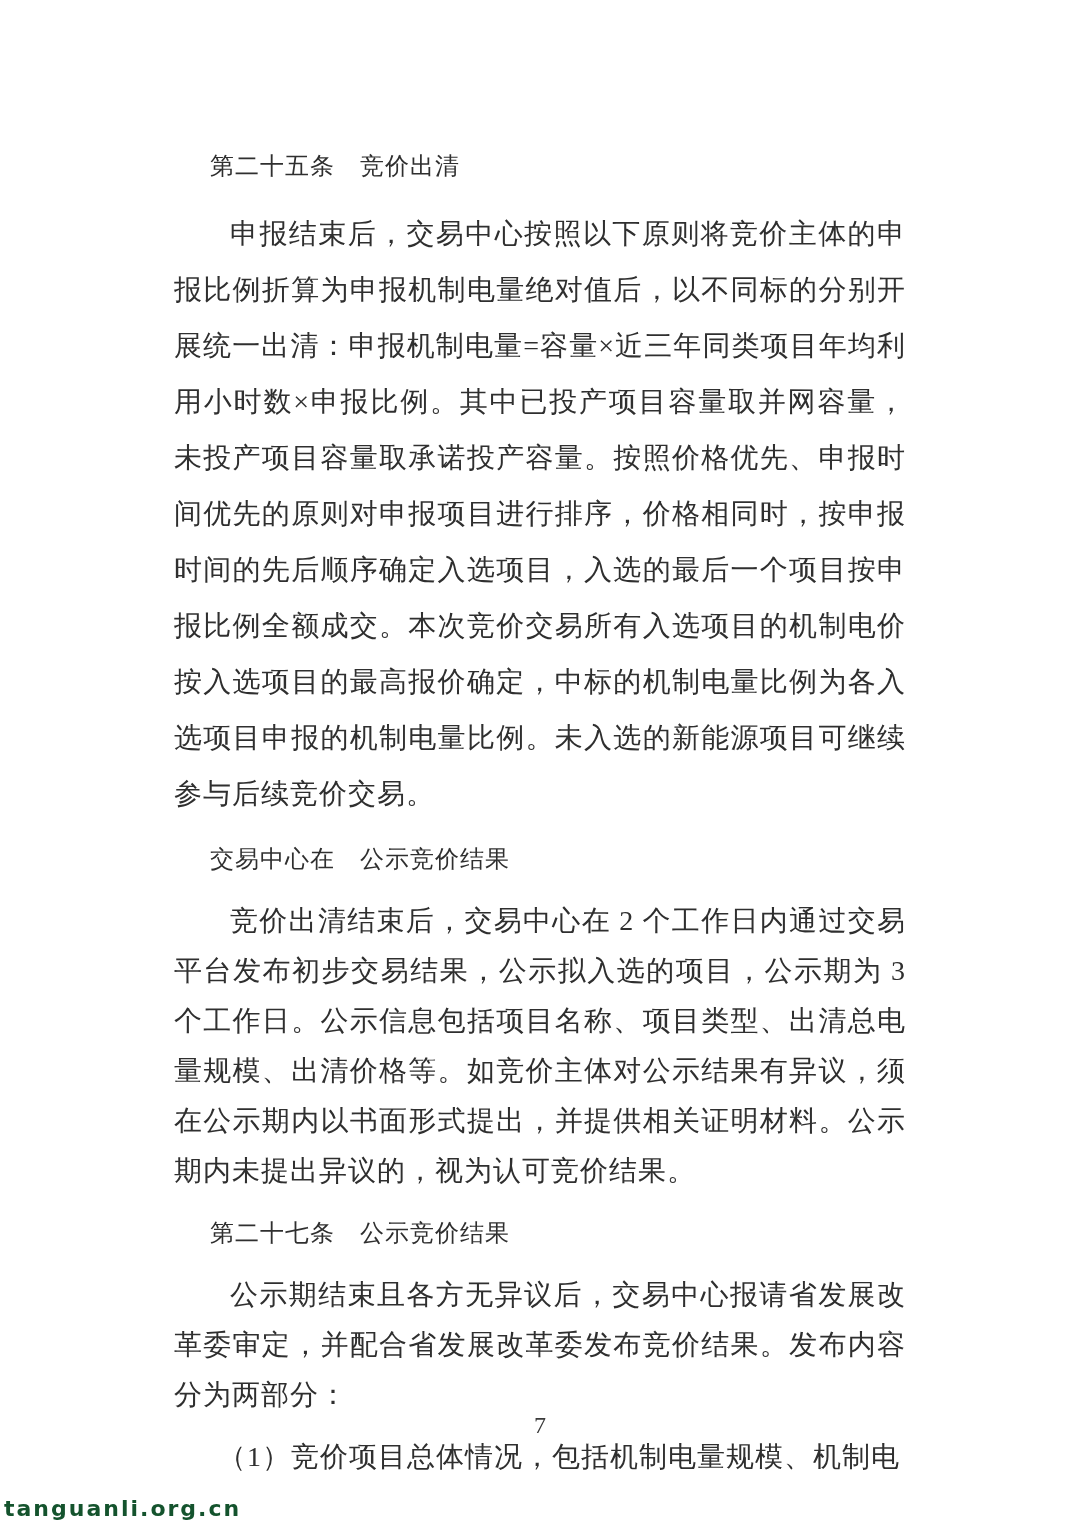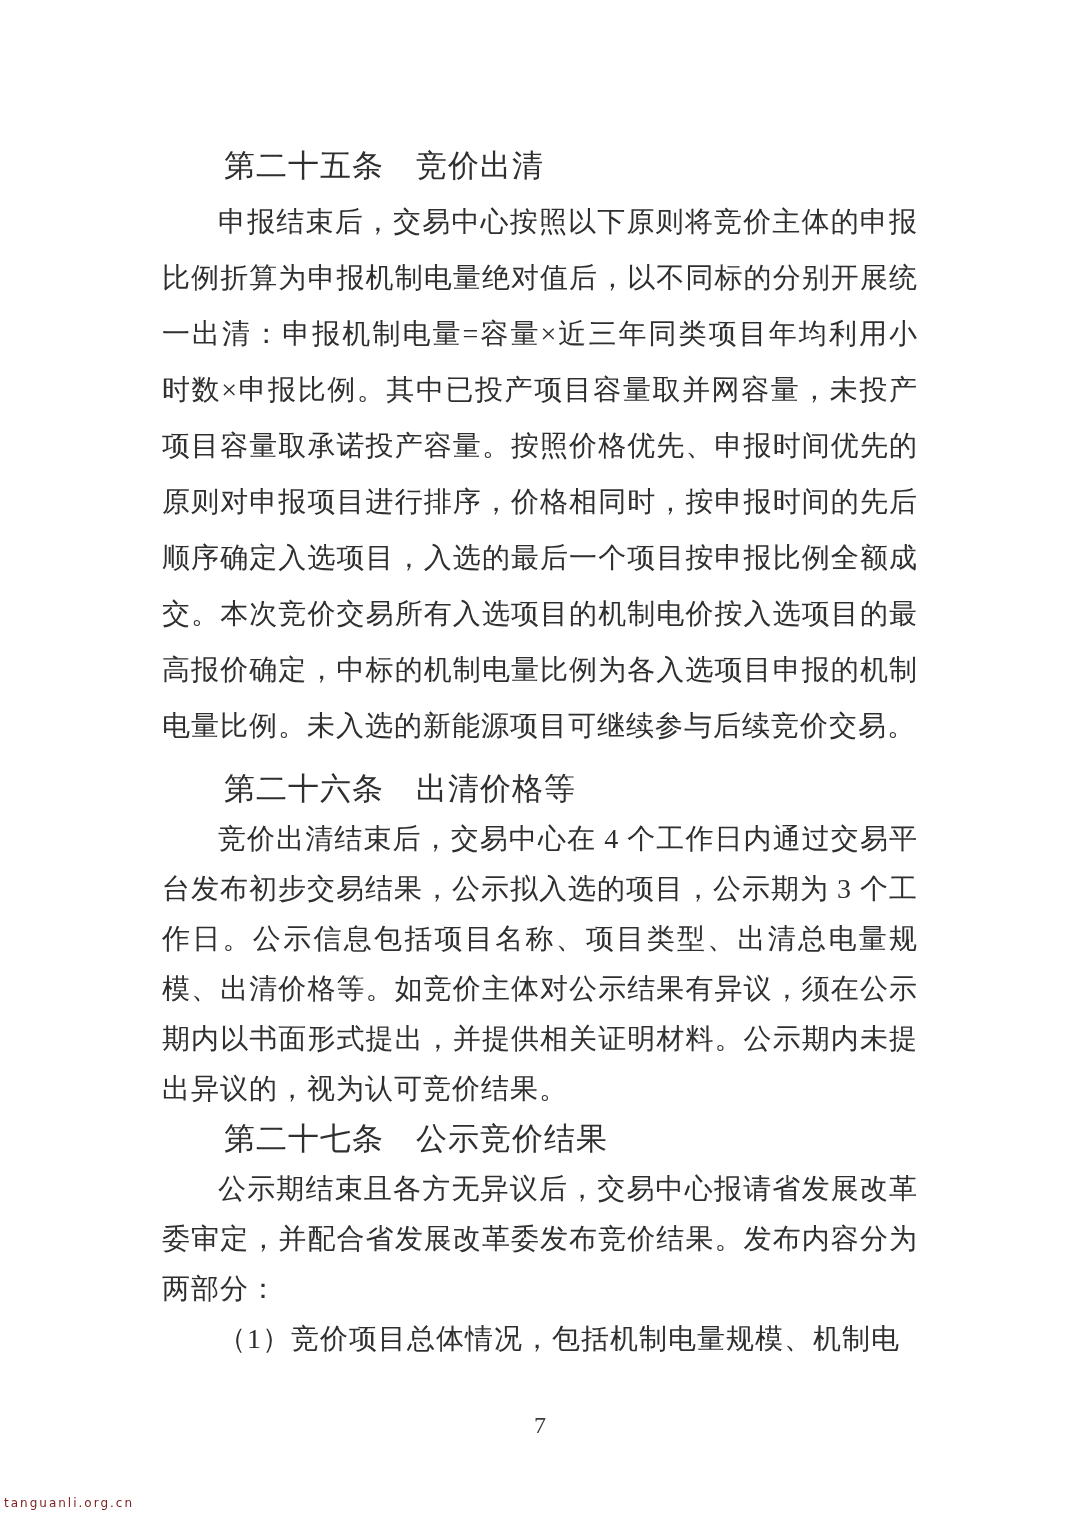--- a/index.html
+++ b/index.html
@@ -16,36 +16,36 @@
     font-family: "Liberation Serif", "DejaVu Serif", serif;
     color: #2f2f2f;
   }
   .content {
     position: absolute;
     left: 162px;
     top: 138px;
     width: 756px;
   }
   .article-heading {
-    font-size: 31px;
+    font-size: 24px;
     font-weight: normal;
     letter-spacing: 1px;
     line-height: 56px;
     text-indent: 2em;
     margin: 0;
     white-space: nowrap;
   }
   .article-body {
     font-size: 28px;
     letter-spacing: 1px;
     line-height: 56px;
     text-align: justify;
     text-justify: inter-ideograph;
     text-indent: 2em;
-    margin: 0;
+    margin: 12px;
   }
   .tight .article-heading,
   .tight.article-body {
     line-height: 50px;
   }
   .sec-26 { margin-top: 10px; }
   .sec-27 { margin-top: 0px; }
   .list-item {
     font-size: 28px;
     letter-spacing: 1px;
@@ -64,42 +64,42 @@
     text-align: center;
     font-size: 24px;
     color: #3a3a3a;
     font-family: "Liberation Serif", "DejaVu Serif", serif;
   }
   .watermark {
     position: absolute;
     left: 4px;
     top: 1496px;
     font-family: "DejaVu Sans", "Liberation Sans", sans-serif;
-    font-size: 12px;
-    font-weight: normal;
+    font-size: 22px;
+    font-weight: bold;
     letter-spacing: 2px;
-    color: #7f1d1d;
+    color: #14532d;
     user-select: none;
   }
 </style>
 </head>
 <body>
 
 <div class="page">
 
   <div class="content">
 
     <section>
       <h3 class="article-heading">第二十五条　竞价出清</h3>
       <p class="article-body">申报结束后，交易中心按照以下原则将竞价主体的申报比例折算为申报机制电量绝对值后，以不同标的分别开展统一出清：申报机制电量=容量×近三年同类项目年均利用小时数×申报比例。其中已投产项目容量取并网容量，未投产项目容量取承诺投产容量。按照价格优先、申报时间优先的原则对申报项目进行排序，价格相同时，按申报时间的先后顺序确定入选项目，入选的最后一个项目按申报比例全额成交。本次竞价交易所有入选项目的机制电价按入选项目的最高报价确定，中标的机制电量比例为各入选项目申报的机制电量比例。未入选的新能源项目可继续参与后续竞价交易。</p>
     </section>
 
     <section class="tight sec-26">
-      <h3 class="article-heading">第二十六条　出清价格等</h3>
-      <p class="article-body tight">竞价出清结束后，交易中心在 4 个工作日内通过交易平台发布初步交易结果，公示拟入选的项目，公示期为 3 个工作日。公示信息包括项目名称、项目类型、出清总电量规模、出清价格等。如竞价主体对公示结果有异议，须在公示期内以书面形式提出，并提供相关证明材料。公示期内未提出异议的，视为认可竞价结果。</p>
+      <h3 class="article-heading">交易中心在　公示竞价结果</h3>
+      <p class="article-body tight">竞价出清结束后，交易中心在 2 个工作日内通过交易平台发布初步交易结果，公示拟入选的项目，公示期为 3 个工作日。公示信息包括项目名称、项目类型、出清总电量规模、出清价格等。如竞价主体对公示结果有异议，须在公示期内以书面形式提出，并提供相关证明材料。公示期内未提出异议的，视为认可竞价结果。</p>
     </section>
 
     <section class="tight sec-27">
       <h3 class="article-heading">第二十七条　公示竞价结果</h3>
       <p class="article-body tight">公示期结束且各方无异议后，交易中心报请省发展改革委审定，并配合省发展改革委发布竞价结果。发布内容分为两部分：</p>
       <p class="list-item">（1）竞价项目总体情况，包括机制电量规模、机制电</p>
     </section>
 
   </div>
 

